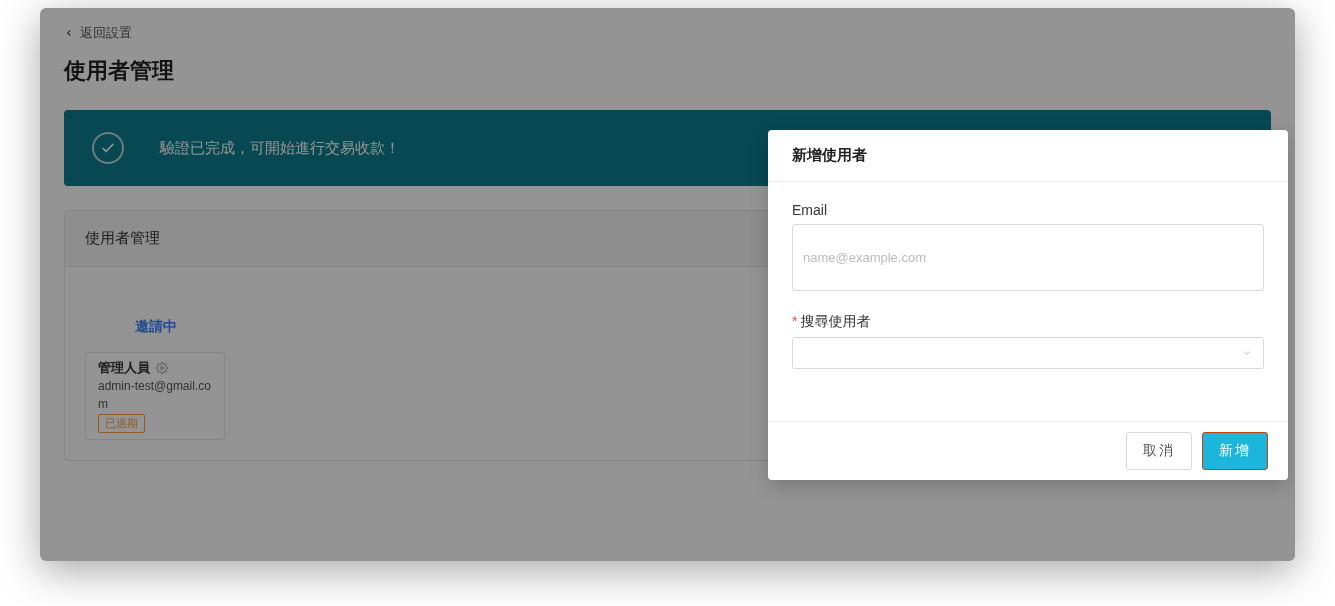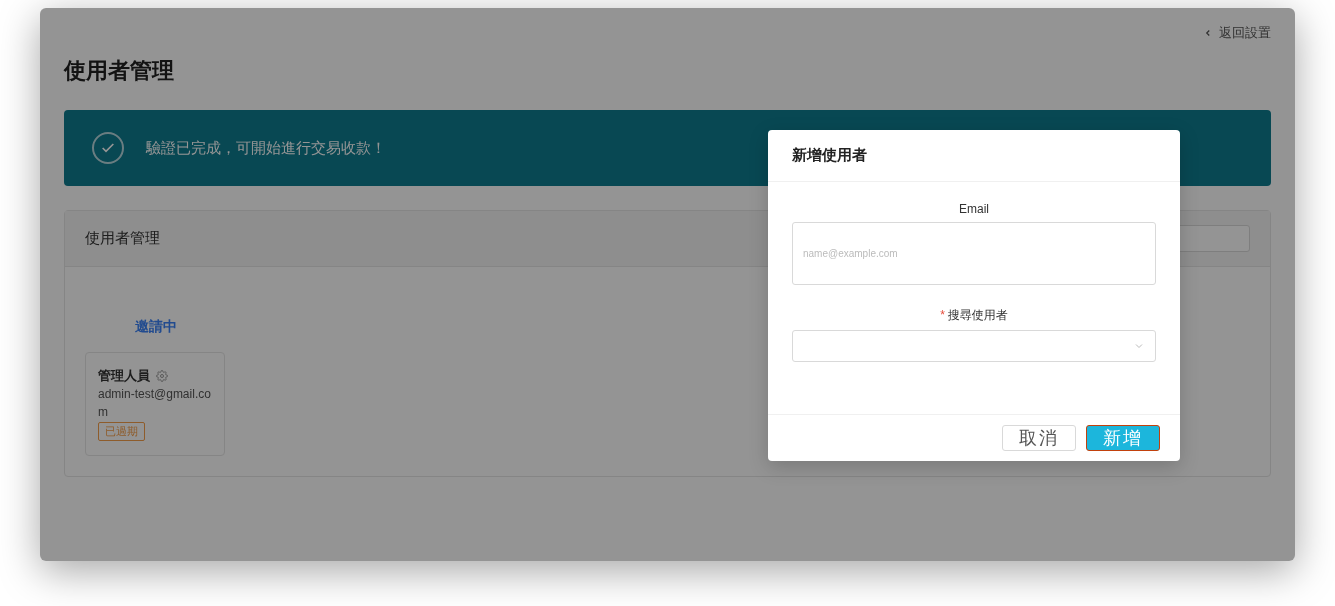--- a/index.html
+++ b/index.html
@@ -30,21 +30,20 @@
       padding: 16px 24px;
     }
     .back-link {
       display: flex;
       align-items: center;
       gap: 6px;
       color: #555;
       font-size: 13px;
       cursor: pointer;
       margin-bottom: 14px;
-      justify-content: flex-end;
     }
     .back-link svg {
       width: 10px;
       height: 10px;
     }
     .page-title {
       font-size: 22px;
       font-weight: 600;
       color: #222;
       margin-bottom: 24px;
@@ -66,20 +65,21 @@
       display: flex;
       align-items: center;
       justify-content: center;
       color: #fff;
       flex-shrink: 0;
     }
     .verified-text {
       color: #fff;
       font-size: 15px;
       font-weight: 500;
+      margin-left: 14px;
     }
     .content-card {
       border: 1px solid #e5e5e5;
       border-radius: 4px;
     }
     .card-header {
       background: #f5f5f5;
       padding: 14px 20px;
       display: flex;
       align-items: center;
@@ -118,21 +118,21 @@
       padding: 0 10px;
       margin-left: 40px;
       font-size: 14px;
       font-weight: 600;
       color: #3b82f6;
     }
     .user-card {
       border: 1px solid #e5e5e5;
       border-radius: 4px;
       width: 140px;
-      padding: 14px 12px;
+      padding: 6px 12px;
     }
     .user-role {
       font-size: 13px;
       font-weight: 600;
       color: #333;
       display: flex;
       align-items: center;
       gap: 6px;
     }
     .gear-icon {
@@ -158,54 +158,53 @@
     
     .overlay {
       position: absolute;
       inset: 0;
       background: rgba(0,0,0,0.42);
     }
     .modal {
       position: absolute;
       top: 122px;
       left: 728px;
-      width: 412px;
+      width: 520px;
       background: #fff;
       border-radius: 4px;
       box-shadow: 0 6px 20px rgba(0,0,0,0.18);
     }
     .modal-header {
       padding: 16px 24px;
       border-bottom: 1px solid #f0f0f0;
     }
     .modal-title {
       font-size: 15px;
       font-weight: 600;
       color: #222;
     }
     .modal-body {
       padding: 20px 24px 30px 24px;
     }
     .form-label {
-      font-size: 12px;
+      font-size: 14px;
       color: #333;
       margin-bottom: 6px;
       display: block;
-      text-align: center;
     }
     .required-mark {
       color: #e74c3c;
       margin-right: 3px;
     }
     .form-input {
       width: 100%;
       border: 1px solid #d9d9d9;
       border-radius: 3px;
       padding: 25px 10px;
-      font-size: 10px;
+      font-size: 13px;
       color: #333;
     }
     .form-input::placeholder {
       color: #bbb;
     }
     .form-group {
       margin-bottom: 22px;
     }
     .form-select {
       width: 100%;
@@ -226,22 +225,22 @@
       color: #bbb;
     }
     .modal-footer {
       border-top: 1px solid #f0f0f0;
       padding: 10px 20px;
       display: flex;
       justify-content: flex-end;
       gap: 10px;
     }
     .btn {
-      padding: 0 16px;
-      font-size: 18px;
+      padding: 9px 16px;
+      font-size: 14px;
       border-radius: 3px;
       cursor: pointer;
       letter-spacing: 2px;
     }
     .btn-default {
       background: #fff;
       border: 1px solid #d9d9d9;
       color: #555;
     }
     .btn-primary {

